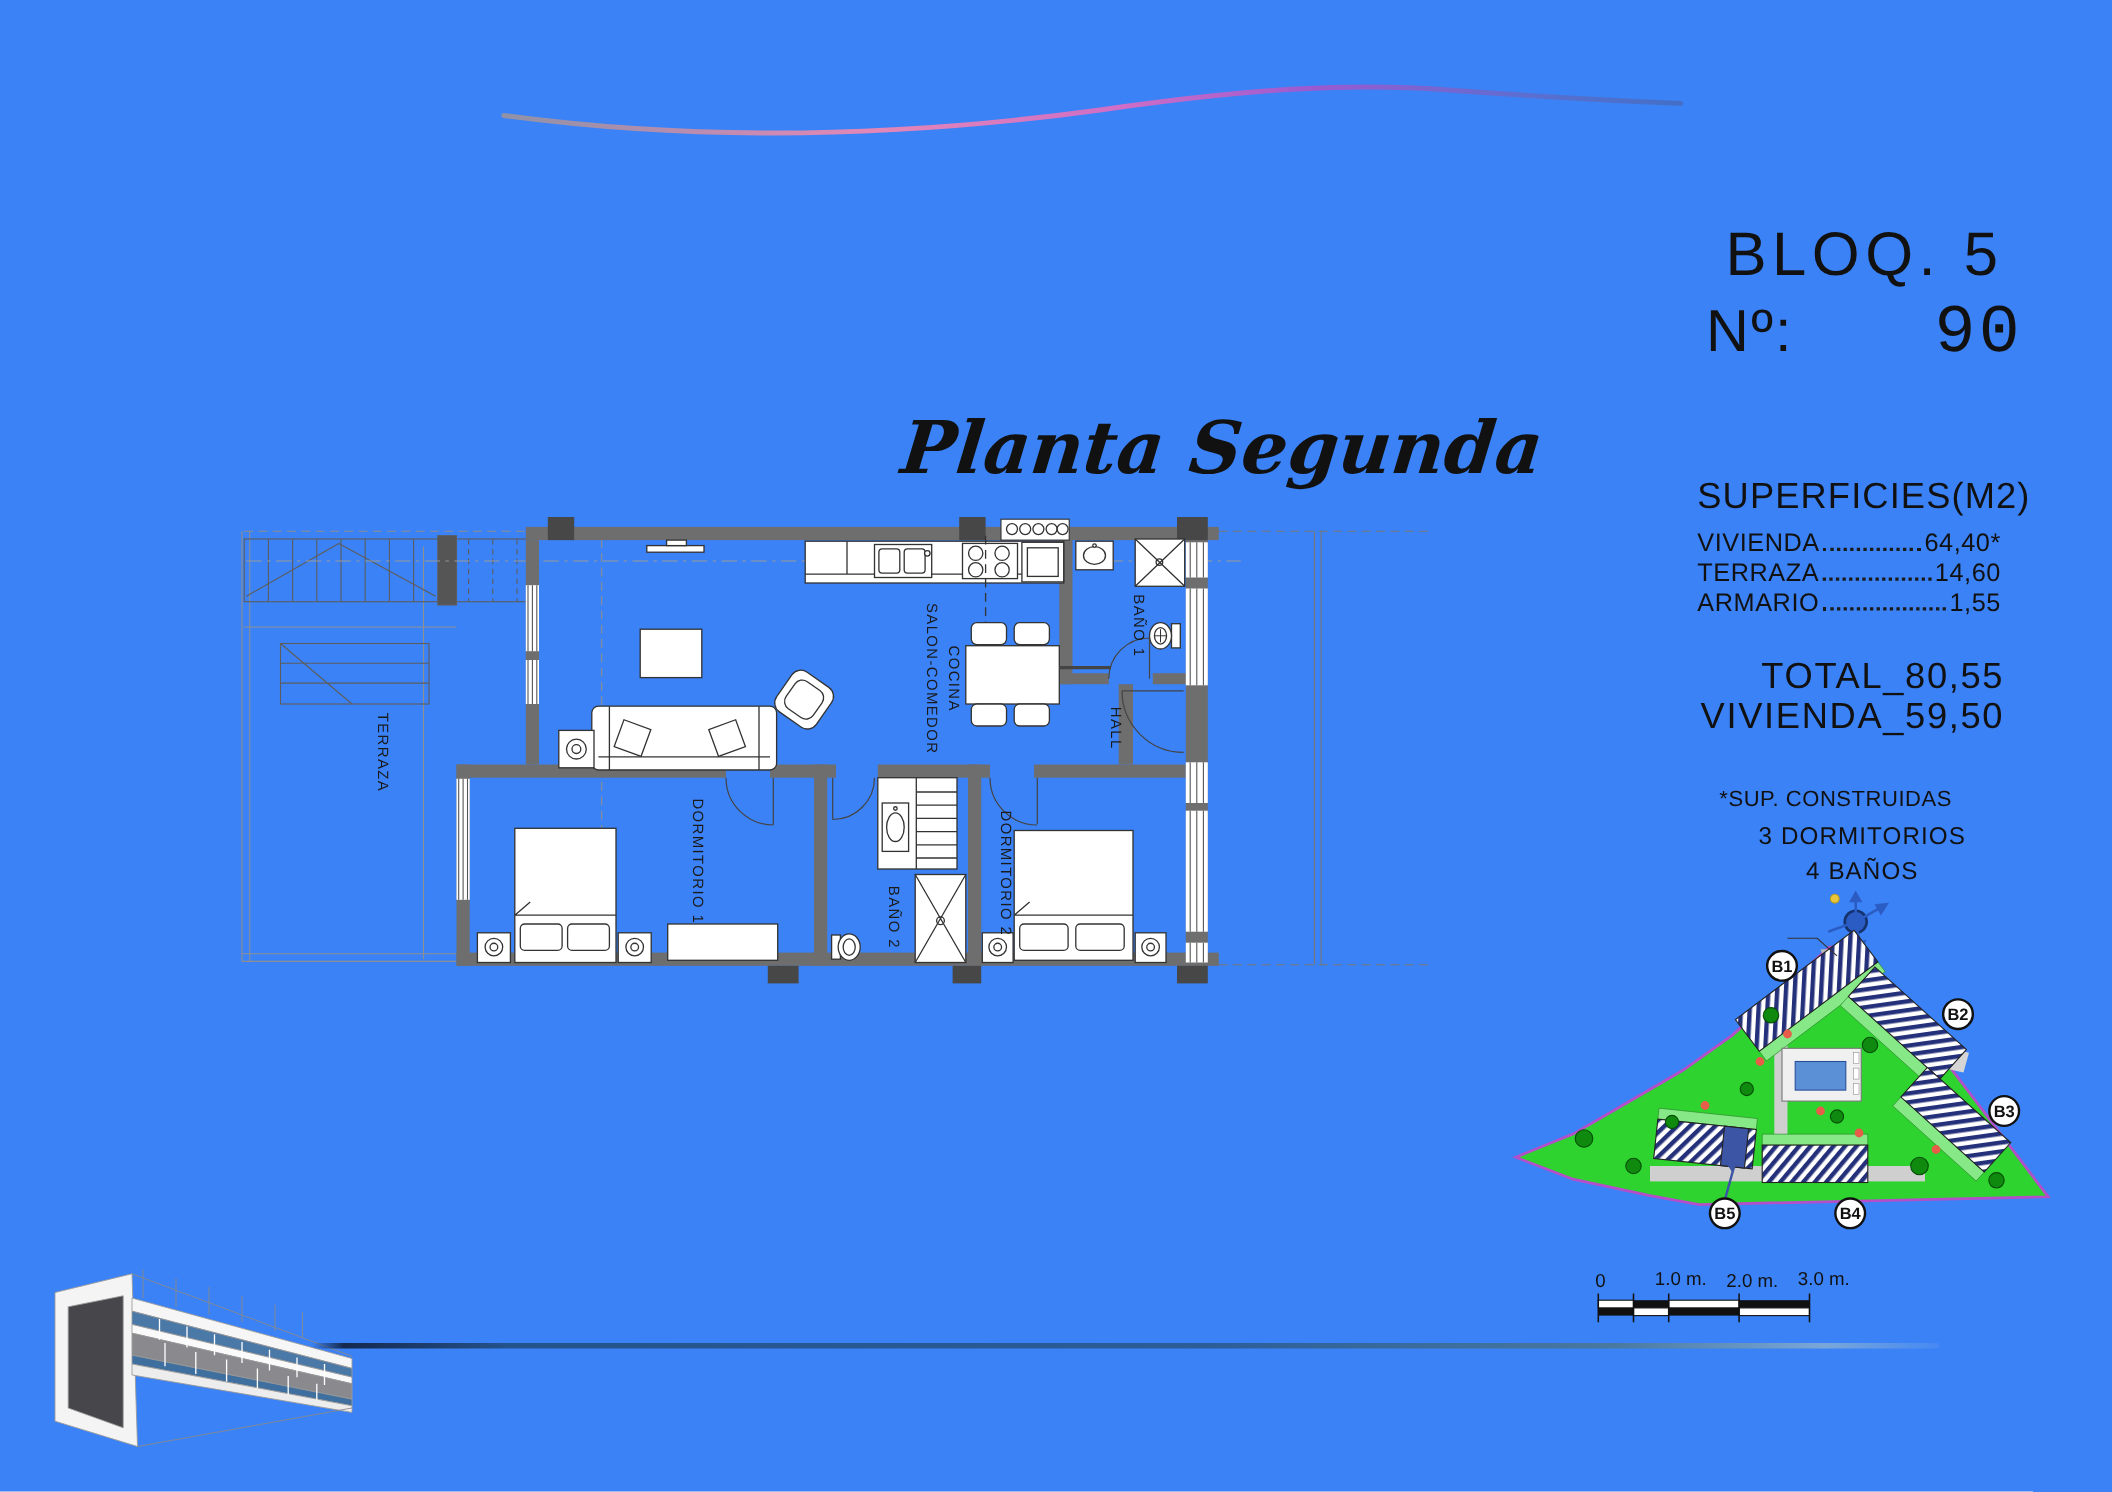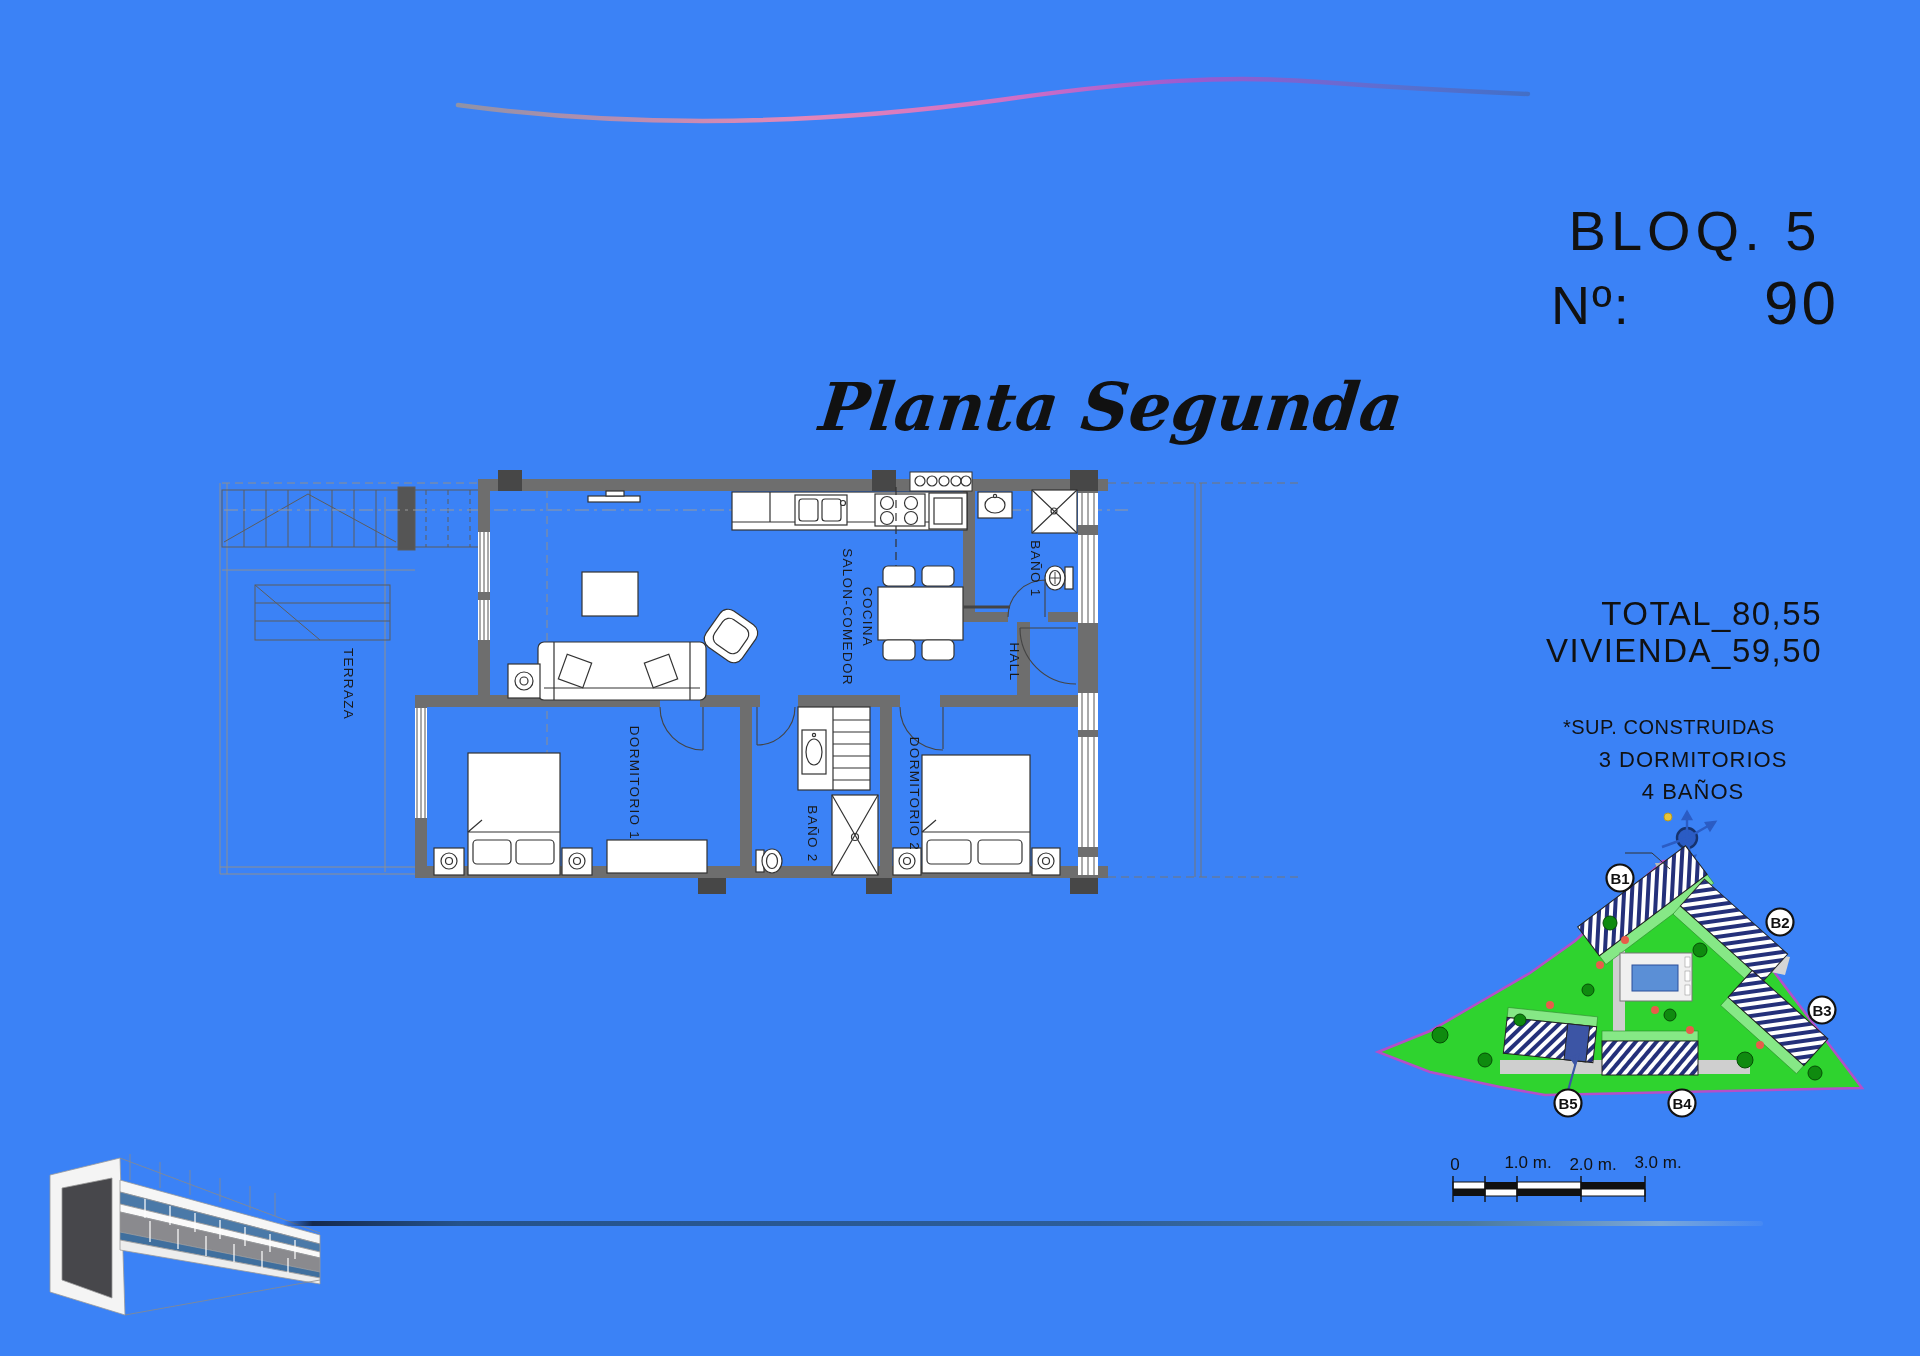--- a/index.html
+++ b/index.html
@@ -4,21 +4,21 @@
 <style>
   html,body{margin:0;padding:0;background:#e8e8e8;}
   .page{position:relative;width:1920px;height:1356px;background:#3b82f6;overflow:hidden;
         font-family:"Liberation Sans",sans-serif;color:#111;}
   .abs{position:absolute;}
   
   .block-title{left:1545px;top:198px;width:300px;text-align:center;}
   .block-title .row1{font-size:56px;letter-spacing:5px;white-space:nowrap;}
   .block-title .row2{display:flex;justify-content:space-between;align-items:baseline;margin-top:4px;padding:0 6px;}
   .block-title .row2 .no{font-size:54px;letter-spacing:2px;}
-  .block-title .row2 .num{font-size:62px;letter-spacing:3px;}
+  .block-title .row2 .num{font-size:62px;letter-spacing:3px;font-family:Liberation Mono, monospace;}
   
   .plan-title{left:820px;top:368px;width:520px;text-align:center;
       font-family:"DejaVu Serif","Liberation Serif",serif;font-style:italic;font-weight:bold;
       font-size:66px;transform:skewX(-6deg);white-space:nowrap;}
   
   .surfaces{left:1543px;top:432px;width:276px;}
   .surfaces .title{font-size:33px;letter-spacing:1px;text-align:center;margin-bottom:10px;white-space:nowrap;}
   .srow{display:flex;align-items:baseline;font-size:23px;letter-spacing:.5px;line-height:27px;}
   .srow .dots{flex:1;border-bottom:3px dotted #1a1a1a;margin:0 3px 4px 3px;}
   .totals{left:1540px;top:595px;width:282px;}
@@ -257,20 +257,38 @@
       <text class="room-label" x="633" y="155" transform="rotate(90 633 155)">SALON-COMEDOR</text>
       <text class="room-label" x="653" y="155" transform="rotate(90 653 155)">COCINA</text>
       <text class="room-label" x="821" y="107" transform="rotate(90 821 107)">BAÑO 1</text>
       <text class="room-label" x="800" y="200" transform="rotate(90 800 200)">HALL</text>
       <text class="room-label" x="420" y="321" transform="rotate(90 420 321)">DORMITORIO 1</text>
       <text class="room-label" x="598" y="372" transform="rotate(90 598 372)">BAÑO 2</text>
       <text class="room-label" x="700" y="332" transform="rotate(90 700 332)">DORMITORIO 2</text>
     </g>
   </svg>
 
+  <div class="abs surfaces">
+    <div class="title">SUPERFICIES(M2)</div>
+    <div class="srow">
+      <span>VIVIENDA</span>
+      <span class="dots"></span>
+      <span>64,40*</span>
+    </div>
+    <div class="srow">
+      <span>TERRAZA</span>
+      <span class="dots"></span>
+      <span>14,60</span>
+    </div>
+    <div class="srow">
+      <span>ARMARIO</span>
+      <span class="dots"></span>
+      <span>1,55</span>
+    </div>
+  </div>
 
   <div class="abs totals">
     <div class="trow">
       <span>TOTAL</span>
       <span class="sep">_</span>
       <span>80,55</span>
     </div>
     <div class="trow">
       <span>VIVIENDA</span>
       <span class="sep">_</span>

